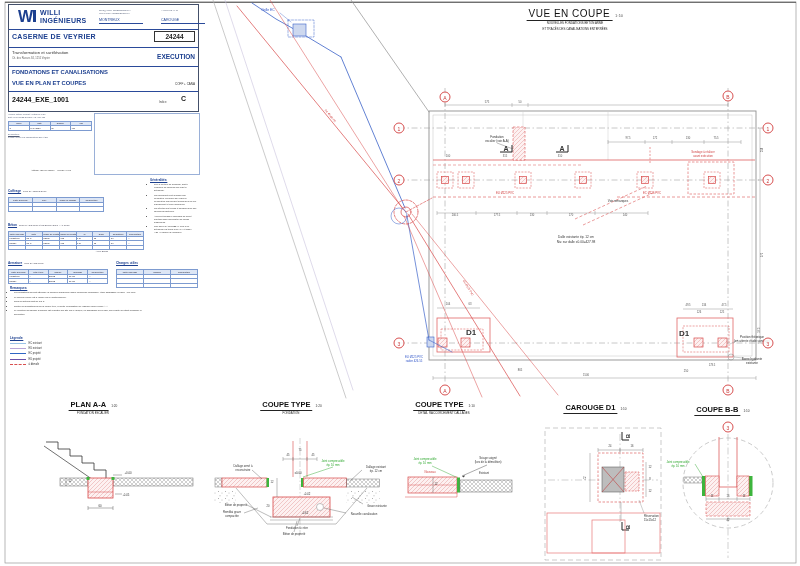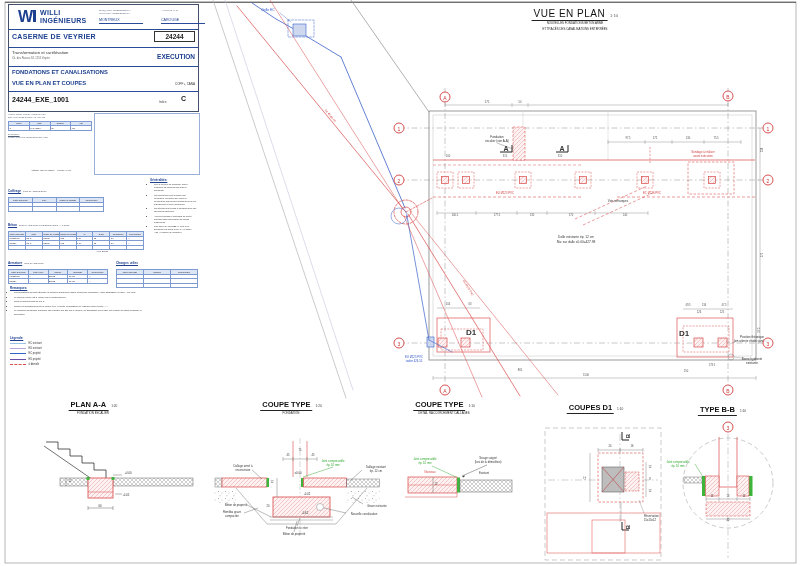--- a/index.html
+++ b/index.html
@@ -507,41 +507,41 @@
         <span class="lg-lb">EU projeté</span>
       </div>
       <div class="lg-row">
         <span class="sw" style="border-top-color: rgb(216, 80, 80); border-top-style: dashed;"></span>
         <span class="lg-lb">à démolir</span>
       </div>
     </div>
 </div>
 
 <div class="sec" style="left:575px;top:8px;">
-  <div class="st" style="font-size:10px;font-weight:normal;letter-spacing:.5px;"><span class="ul">VUE EN PLAN</span><span class="sc">1:50</span></div>
+  <div class="st" style="font-size:10px;font-weight:normal;letter-spacing:.5px;"><span class="ul">VUE EN COUPE</span><span class="sc">1:50</span></div>
   <div class="ss">NOUVELLES FONDATIONS BÉTON ARMÉ</div>
   <div class="ss">ET TRACÉS DES CANALISATIONS ENTERRÉES</div>
 </div>
 <div class="sec" style="left:93px;top:400px;">
   <div class="st" style="font-size:7.5px;"><span class="ul">PLAN A-A</span><span class="sc">1:20</span></div>
   <div class="ss">FONDATION ESCALIER</div>
 </div>
 <div class="sec" style="left:291px;top:400px;">
   <div class="st" style="font-size:7.5px;"><span class="ul">COUPE TYPE</span><span class="sc">1:20</span></div>
   <div class="ss">FONDATION</div>
 </div>
 <div class="sec" style="left:444px;top:400px;">
   <div class="st" style="font-size:7.5px;"><span class="ul">COUPE TYPE</span><span class="sc">1:10</span></div>
   <div class="ss">DETAIL RACCORDEMENT DALLAGES</div>
 </div>
 <div class="sec" style="left:595px;top:403px;">
-  <div class="st" style="font-size:7.5px;"><span class="ul">COUPES D1</span><span class="sc">1:10</span></div>
+  <div class="st" style="font-size:7.5px;"><span class="ul">CAROUGE D1</span><span class="sc">1:10</span></div>
 </div>
 <div class="sec" style="left:722px;top:405px;">
-  <div class="st" style="font-size:7.5px;"><span class="ul">TYPE B-B</span><span class="sc">1:10</span></div>
+  <div class="st" style="font-size:7.5px;"><span class="ul">COUPE B-B</span><span class="sc">1:10</span></div>
 </div>
 
 <div id="labels">
     <div class="lab blue " style="left: 268px; top: 11px; font-size: 3.4px; transform: translate(-50%, -50%);">Grille EC</div>
     <div class="lab  " style="left: 497px; top: 137px; font-size: 3px; transform: translate(-50%, -50%);">Fondation</div>
     <div class="lab  " style="left: 497px; top: 141px; font-size: 3px; transform: translate(-50%, -50%);">escalier (voir A-A)</div>
     <div class="lab  " style="left: 506px; top: 148px; font-size: 7px; font-weight: bold; transform: translate(-50%, -50%);">A</div>
     <div class="lab  " style="left: 562px; top: 148px; font-size: 7px; font-weight: bold; transform: translate(-50%, -50%);">A</div>
     <div class="lab  " style="left: 618px; top: 201px; font-size: 3px; transform: translate(-50%, -50%);">Voir remarques</div>
     <div class="lab red " style="left: 703px; top: 152px; font-size: 2.8px; transform: translate(-50%, -50%);">Sondage à réaliser</div>

